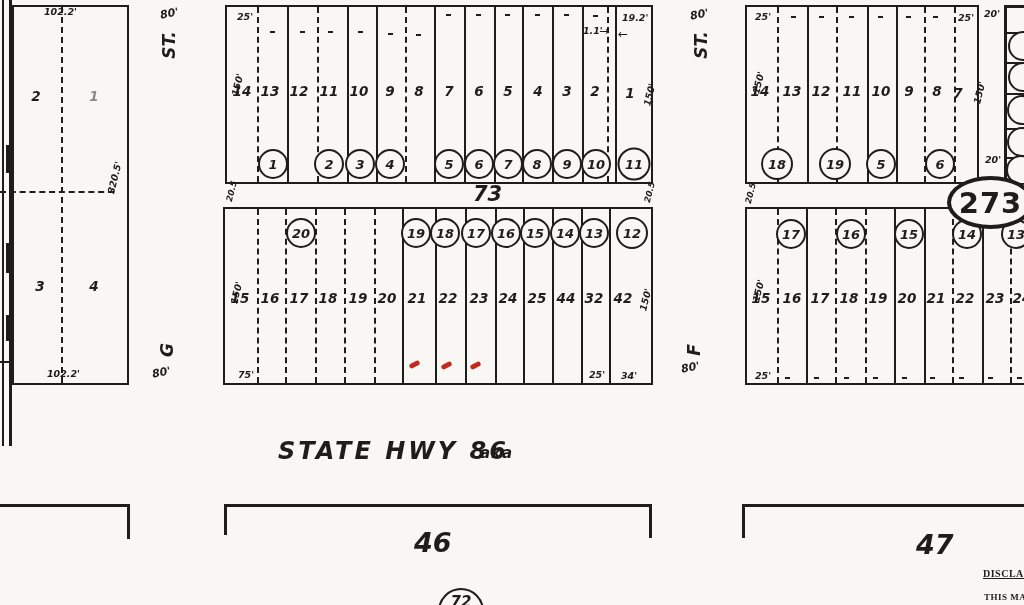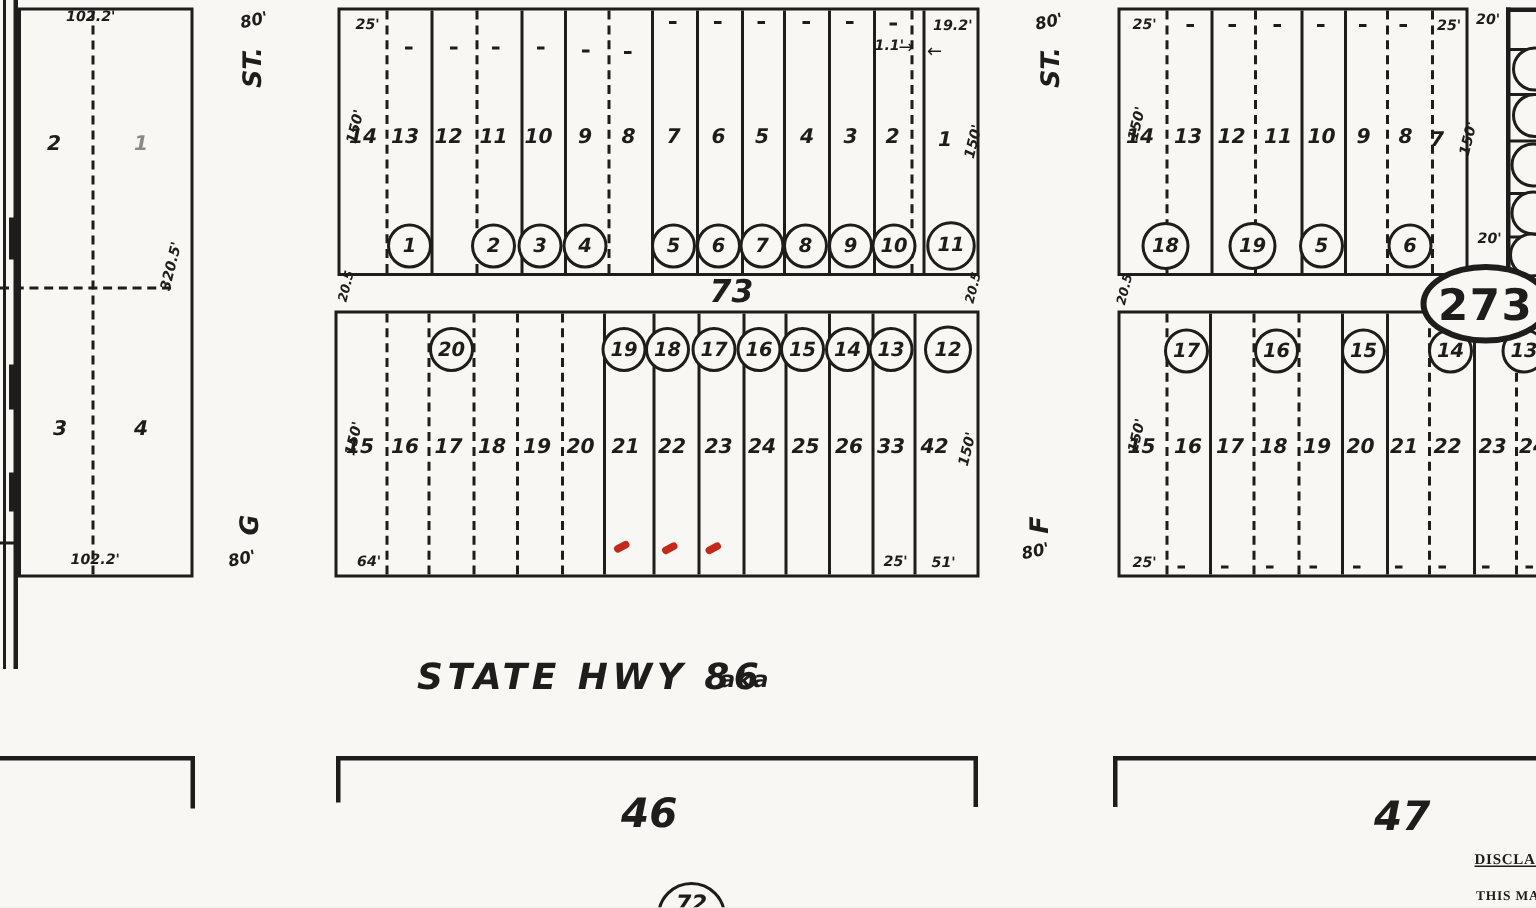--- a/index.html
+++ b/index.html
@@ -154,39 +154,39 @@
     <div class="lot-num" style="left:45px;top:81px;">16</div>
     <div class="lot-num" style="left:74px;top:81px;">17</div>
     <div class="lot-num" style="left:103px;top:81px;">18</div>
     <div class="lot-num" style="left:133px;top:81px;">19</div>
     <div class="lot-num" style="left:162px;top:81px;">20</div>
     <div class="lot-num" style="left:192px;top:81px;">21</div>
     <div class="lot-num" style="left:223px;top:81px;">22</div>
     <div class="lot-num" style="left:254px;top:81px;">23</div>
     <div class="lot-num" style="left:283px;top:81px;">24</div>
     <div class="lot-num" style="left:312px;top:81px;">25</div>
-    <div class="lot-num" style="left:341px;top:81px;">26</div>
-    <div class="lot-num" style="left:369px;top:81px;">33</div>
+    <div class="lot-num" style="left:341px;top:81px;">44</div>
+    <div class="lot-num" style="left:369px;top:81px;">32</div>
     <div class="lot-num" style="left:398px;top:81px;">42</div>
 
     <div class="circle" style="left:76px;top:24px;">20</div>
     <div class="circle" style="left:191px;top:24px;">19</div>
     <div class="circle" style="left:220px;top:24px;">18</div>
     <div class="circle" style="left:251px;top:24px;">17</div>
     <div class="circle" style="left:281px;top:24px;">16</div>
     <div class="circle" style="left:310px;top:24px;">15</div>
     <div class="circle" style="left:340px;top:24px;">14</div>
     <div class="circle" style="left:369px;top:24px;">13</div>
     <div class="circle" style="left:407px;top:24px;width:28px;height:28px;">12</div>
 
     <div class="dim rot" style="left:0px;top:78px;">150'</div>
     <div class="dim rot" style="left:409px;top:85px;">150'</div>
-    <div class="dim" style="left:13px;top:160px;">64'</div>
+    <div class="dim" style="left:13px;top:160px;">75'</div>
     <div class="dim" style="left:364px;top:160px;">25'</div>
-    <div class="dim" style="left:396px;top:161px;">51'</div>
+    <div class="dim" style="left:396px;top:161px;">34'</div>
   </div>
 
   <div class="redmark" style="left:409px;top:362px;"></div>
   <div class="redmark" style="left:441px;top:363px;"></div>
   <div class="redmark" style="left:470px;top:363px;"></div>
 
   <div class="dim big" style="left:690px;top:8px;transform:rotate(-12deg);">80'</div>
   <div class="street-label rot90" style="left:687px;top:35px;">ST.</div>
   <div class="street-label rot90" style="left:688px;top:340px;">F</div>
   <div class="dim big" style="left:681px;top:361px;transform:rotate(-12deg);">80'</div>

